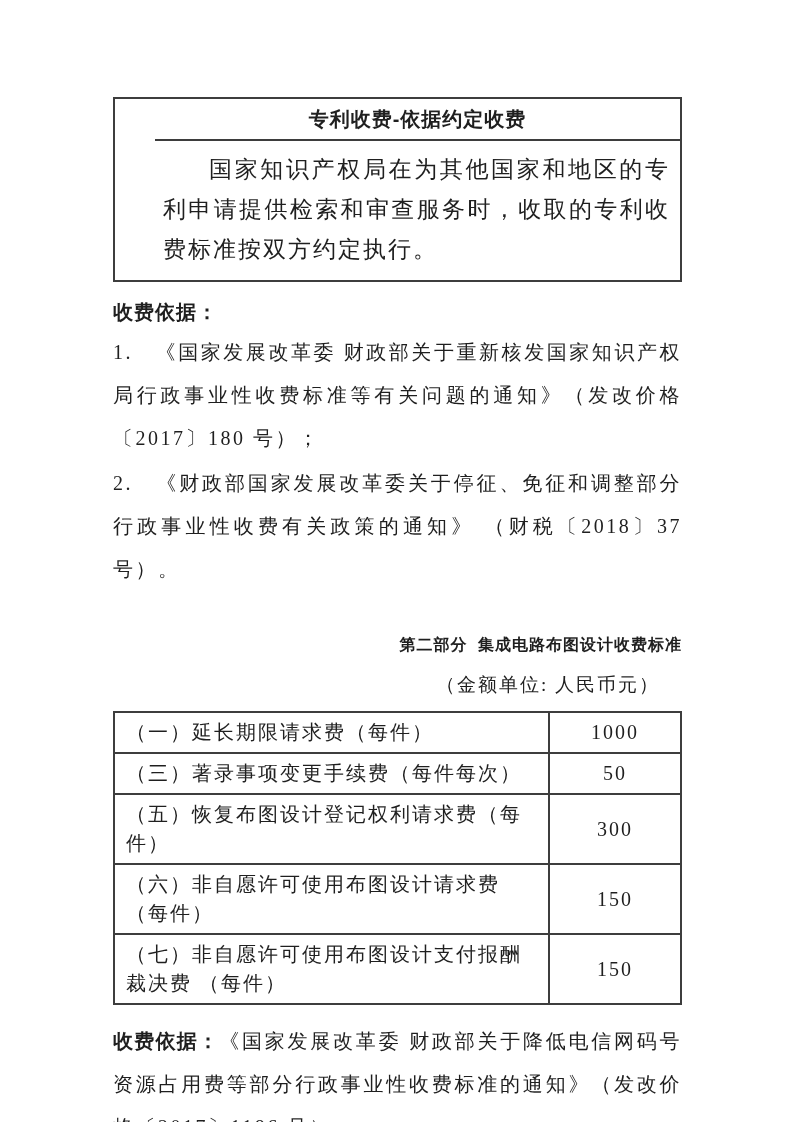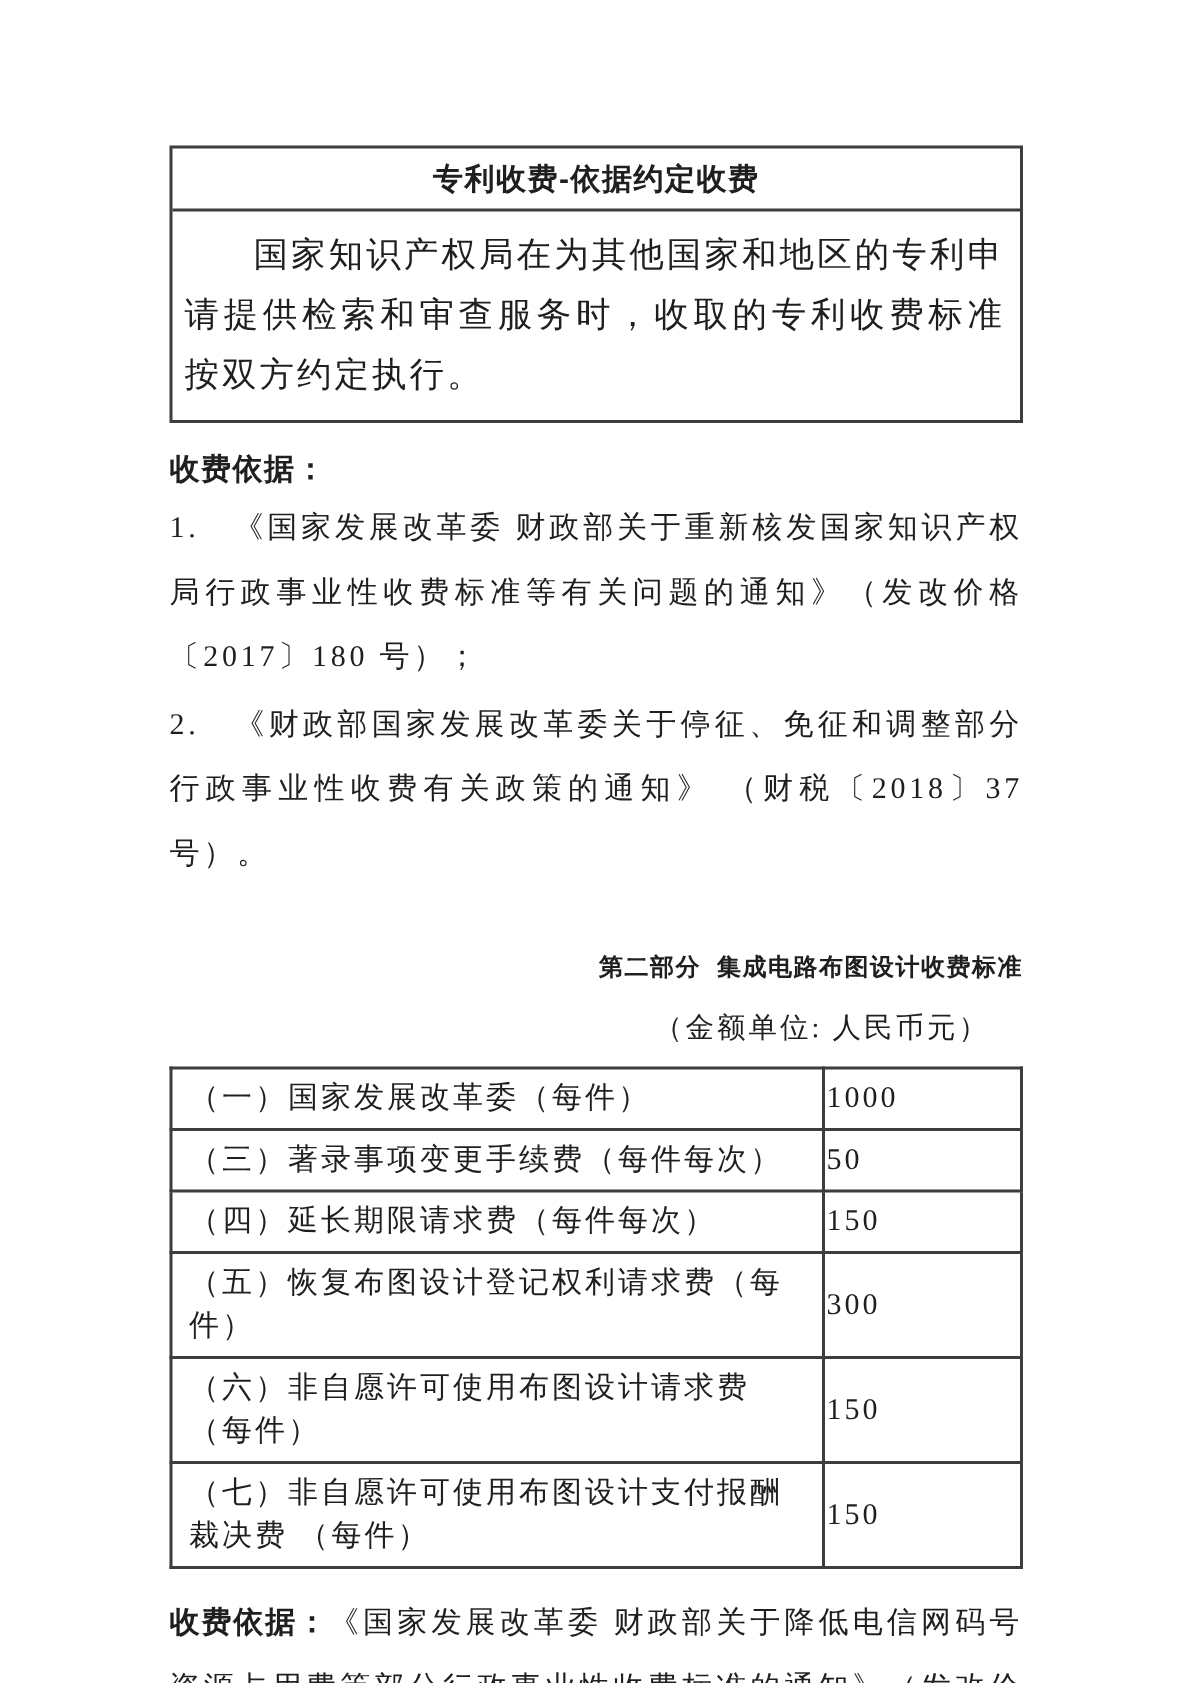--- a/index.html
+++ b/index.html
@@ -17,20 +17,21 @@
   }
   .page {
     box-sizing: border-box;
     width: 793px;
     padding: 97px 111px 40px 113px;
   }
 
   
   .info-box {
     border: 2px solid #3d3d3d;
+    padding-left: 40px;
   }
   .info-box-title {
     text-align: center;
     font-weight: bold;
     font-family: "Liberation Sans", sans-serif;
     font-size: 20px;
     padding: 7px 0 6px 0;
     border-bottom: 2px solid #3d3d3d;
     letter-spacing: 1px;
   }
@@ -87,20 +88,21 @@
     vertical-align: middle;
   }
   .fee-table td.cell-label {
     padding: 5px 8px 5px 11px;
     line-height: 29px;
     letter-spacing: 2px;
     text-align: left;
   }
   .fee-table td.cell-value {
     width: 128px;
+    text-align: center;
     letter-spacing: 2px;
     margin-left: 21px;
   }
 
   
   .bottom-para {
     margin: 15px 0 0 0;
     font-size: 20px;
     line-height: 43px;
     text-align: justify;
@@ -128,34 +130,30 @@
 
   <p class="para">2.　《财政部国家发展改革委关于停征、免征和调整部分行政事业性收费有关政策的通知》 （财税〔2018〕37 号）。</p>
 
   <div class="section-title">第二部分 集成电路布图设计收费标准</div>
 
   <div class="unit-note">（金额单位: 人民币元）</div>
 
   <table class="fee-table">
     <tbody>
     <tr>
-      <td class="cell-label">（一）国家发展改革委（每件）</td>
+      <td class="cell-label">（一）延长期限请求费（每件）</td>
       <td class="cell-value">1000</td>
     </tr>
 
 
     <tr>
       <td class="cell-label">（三）著录事项变更手续费（每件每次）</td>
       <td class="cell-value">50</td>
     </tr>
 
-    <tr>
-      <td class="cell-label">（四）延长期限请求费（每件每次）</td>
-      <td class="cell-value">150</td>
-    </tr>
 
     <tr>
       <td class="cell-label">（五）恢复布图设计登记权利请求费（每件）</td>
       <td class="cell-value">300</td>
     </tr>
 
     <tr>
       <td class="cell-label">（六）非自愿许可使用布图设计请求费（每件）</td>
       <td class="cell-value">150</td>
     </tr>

